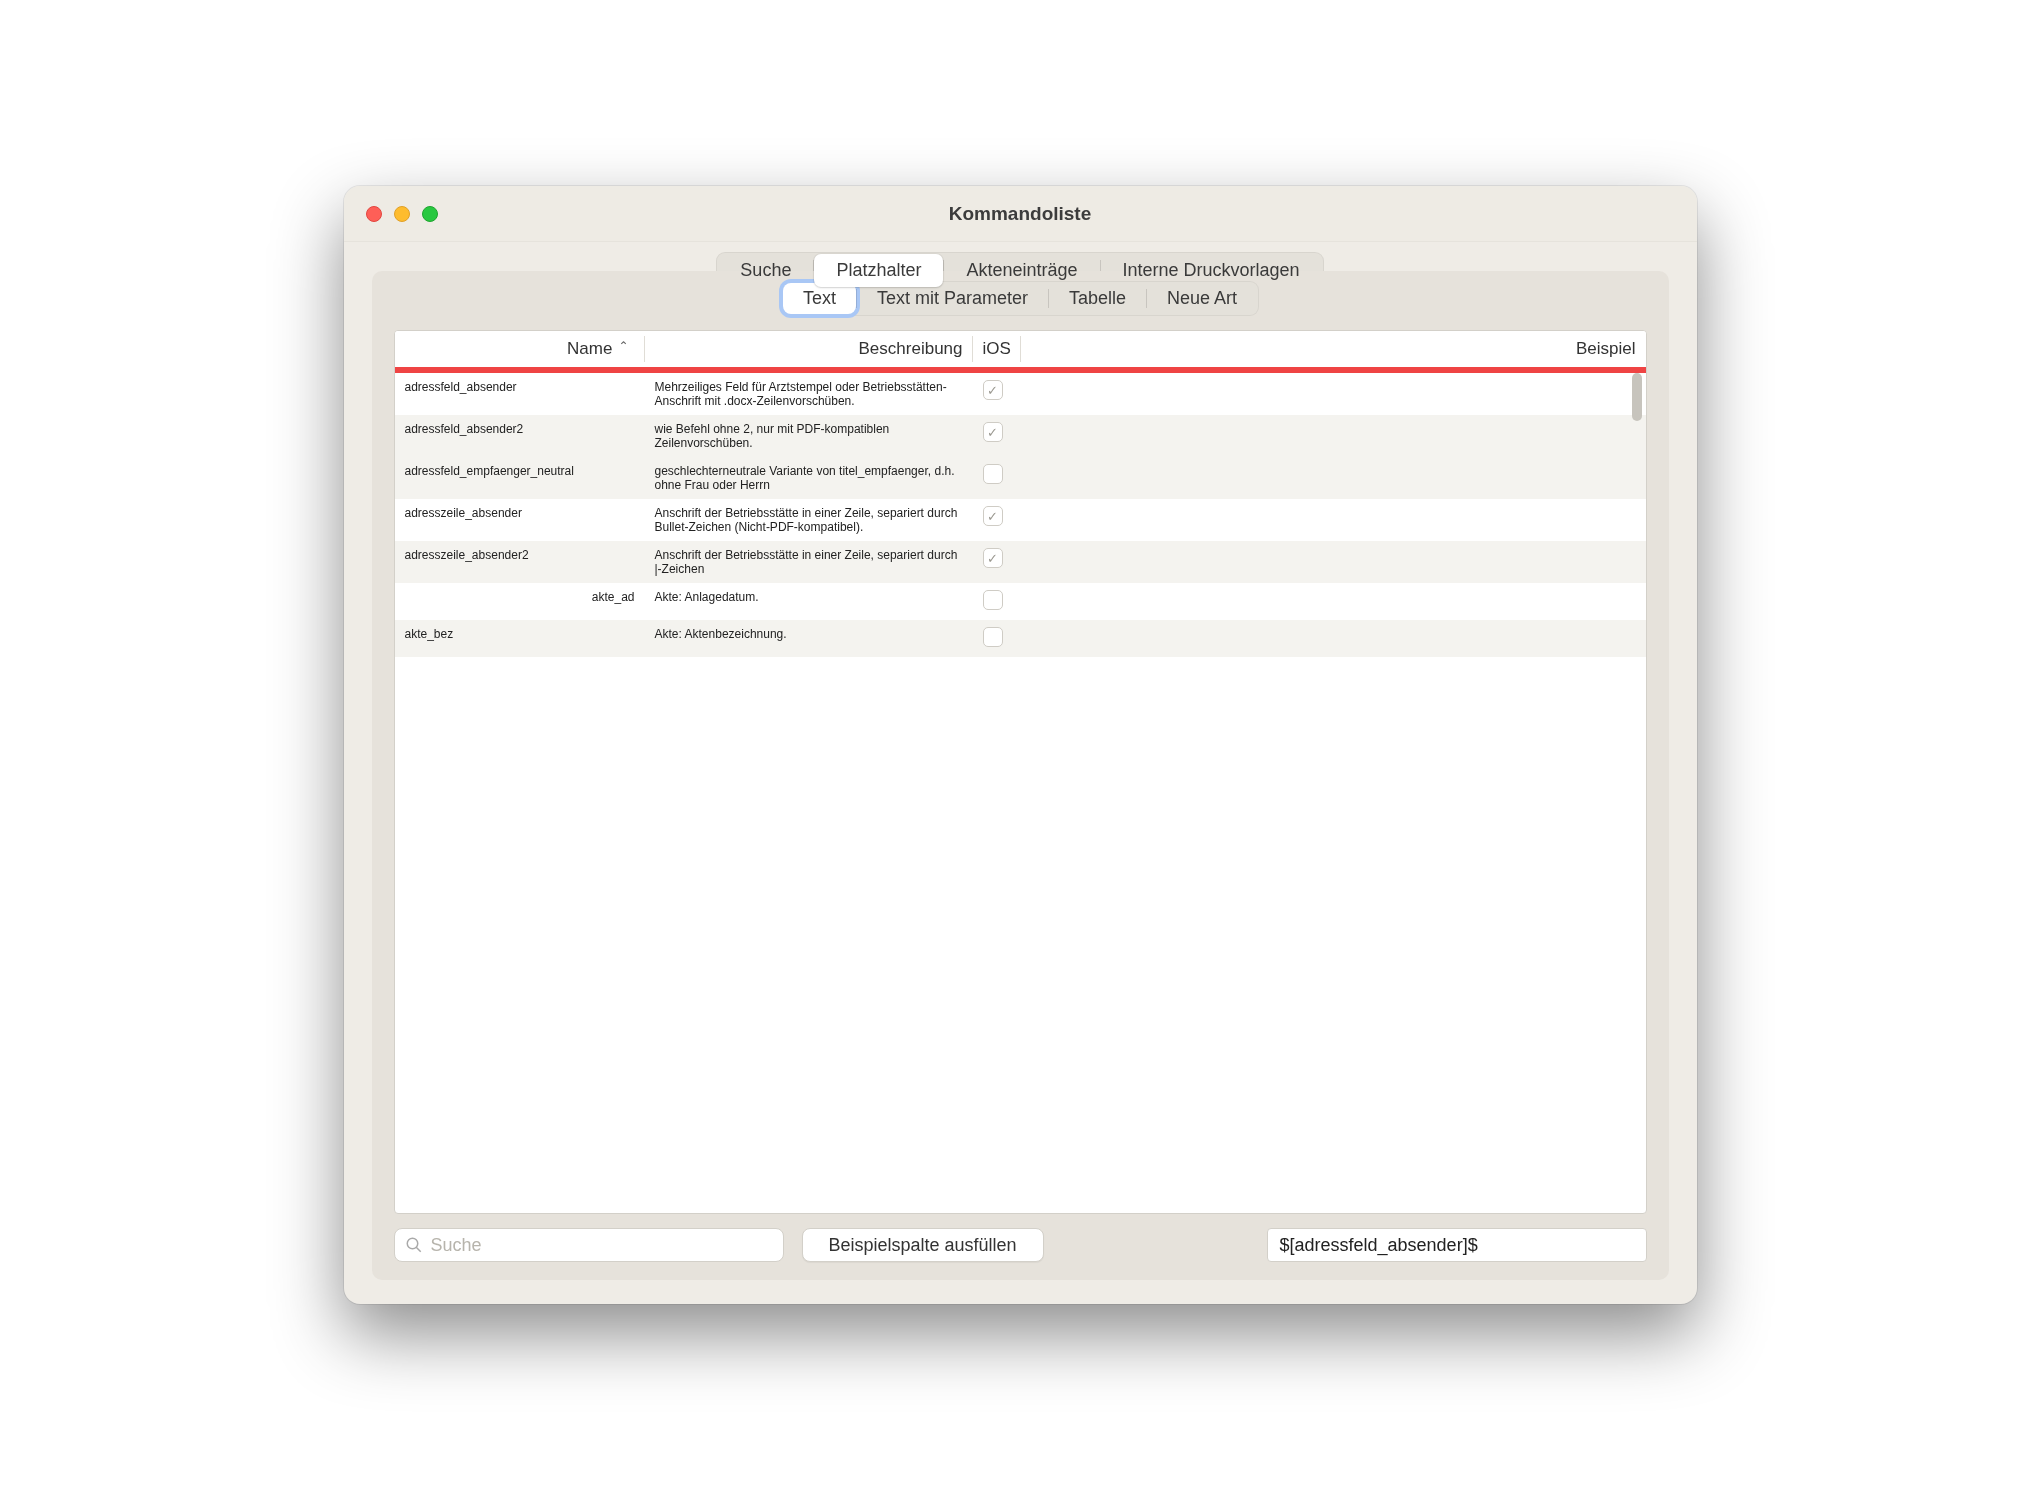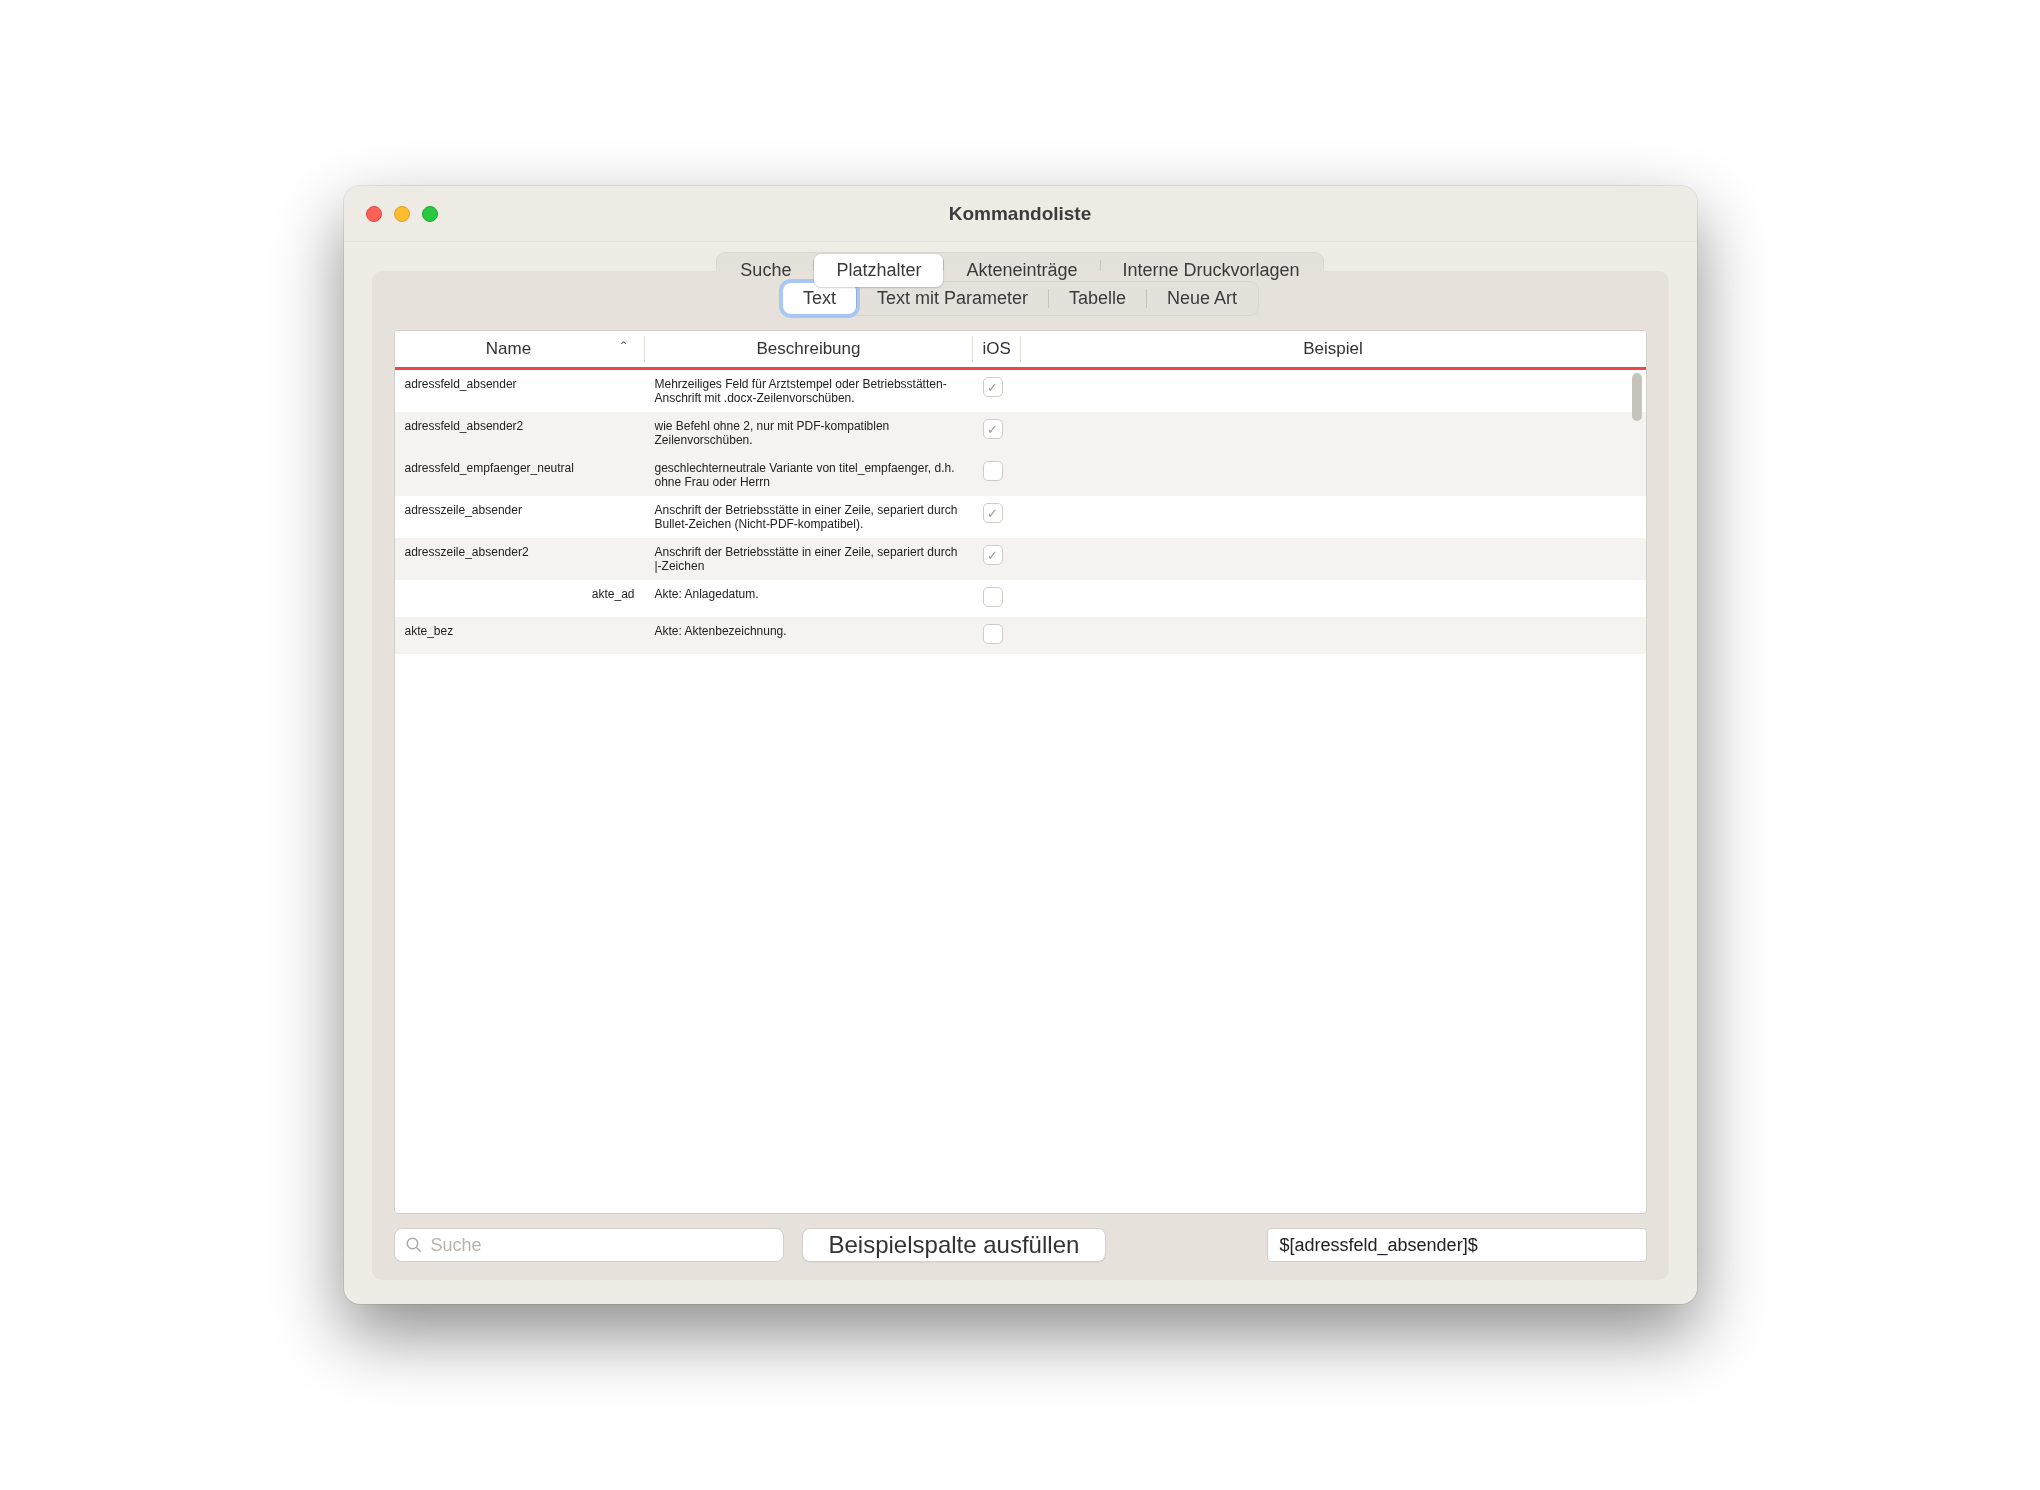--- a/index.html
+++ b/index.html
@@ -88,22 +88,22 @@
   }
   .spacer-top { height: 34px; }
   .table-wrap {
     flex:1; background:#fff; border-radius:4px; overflow:hidden;
     border:1px solid #d3d0c9;
     display:flex; flex-direction:column;
     position:relative;
   }
   table { width:100%; border-collapse: collapse; table-layout:fixed; }
   thead th {
-    text-align:center; font-size:17px; font-weight:400; color:#333;
-    padding: 8px 10px; background:#fff; border-bottom:3px solid #ef4444;
+    text-align:right; font-size:17px; font-weight:400; color:#333;
+    padding: 8px 10px; background:#fff; border-bottom:6px solid #ef4444;
     position:relative;
   }
   thead th::after{
     content:""; position:absolute; right:0; top:15%; bottom:15%;
     width:1px; background:#e0ddd6;
   }
   thead th:last-child::after{display:none;}
   .col-name { width: 250px; }
   .col-desc { width: 328px; }
   .col-ios { width: 48px; }
@@ -131,21 +131,21 @@
     display:flex; align-items:center; gap:18px; padding-top:14px;
   }
   .search {
     width:390px; height:34px; background:#fff; border:1px solid #d3d0c9;
     border-radius:8px; display:flex; align-items:center; padding:0 10px;
     font-size:18px; color:#999;
   }
   .search svg { width:18px; height:18px; margin-right:8px; opacity:.5;}
   .btn {
     height:34px; padding:0 26px; background:#fff; border:1px solid #d3d0c9;
-    border-radius:8px; font-size:24px; color:#333; display:flex; align-items:center;
+    border-radius:8px; font-size:18px; color:#333; display:flex; align-items:center;
     box-shadow: 0 1px 1px rgba(0,0,0,0.05);
   }
   .spacer-flex { flex:1; }
   .code-out {
     height:34px; background:#fff; border:1px solid #d3d0c9; border-radius:4px;
     padding:0 12px; font-size:18px; color:#222; display:flex; align-items:center;
     min-width:380px;
   }
 </style>
 </head>

